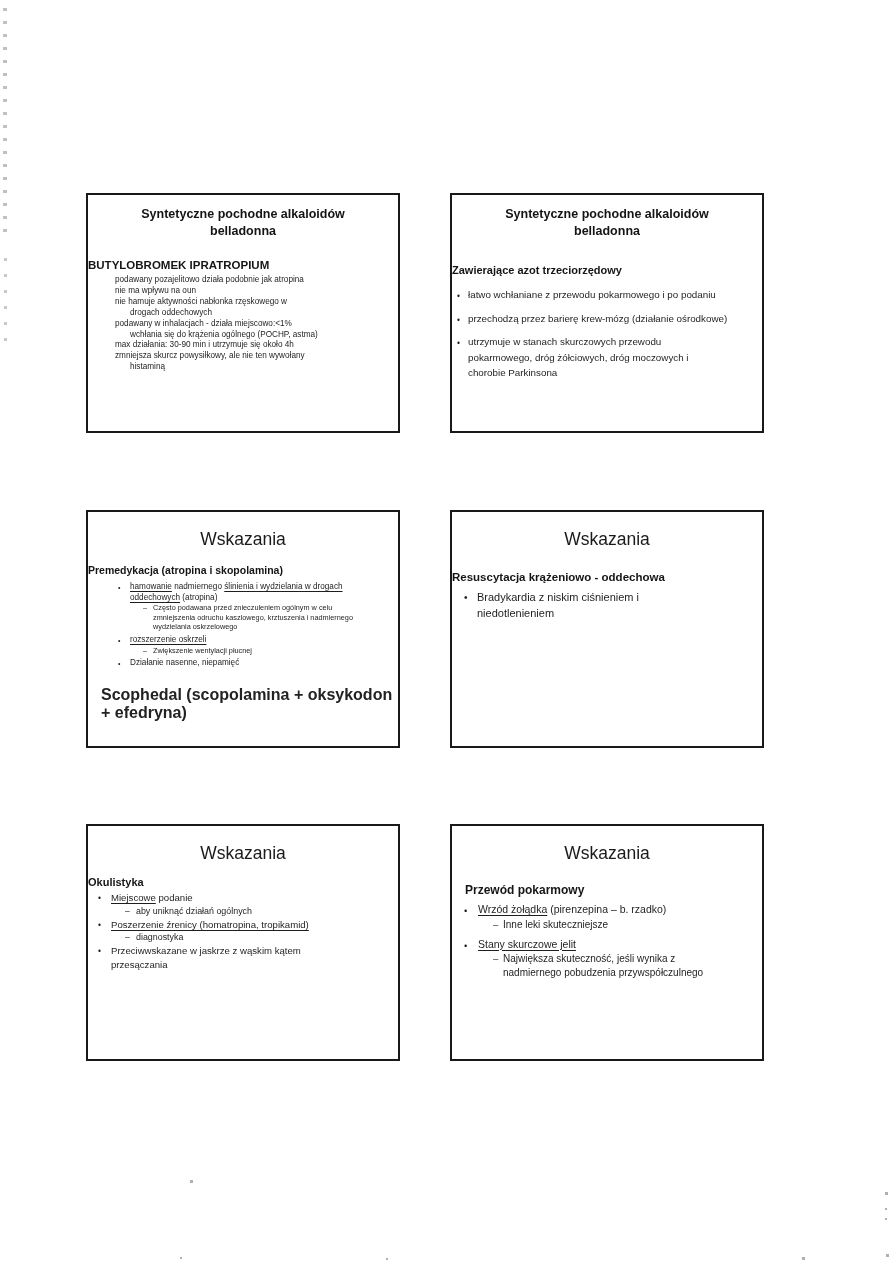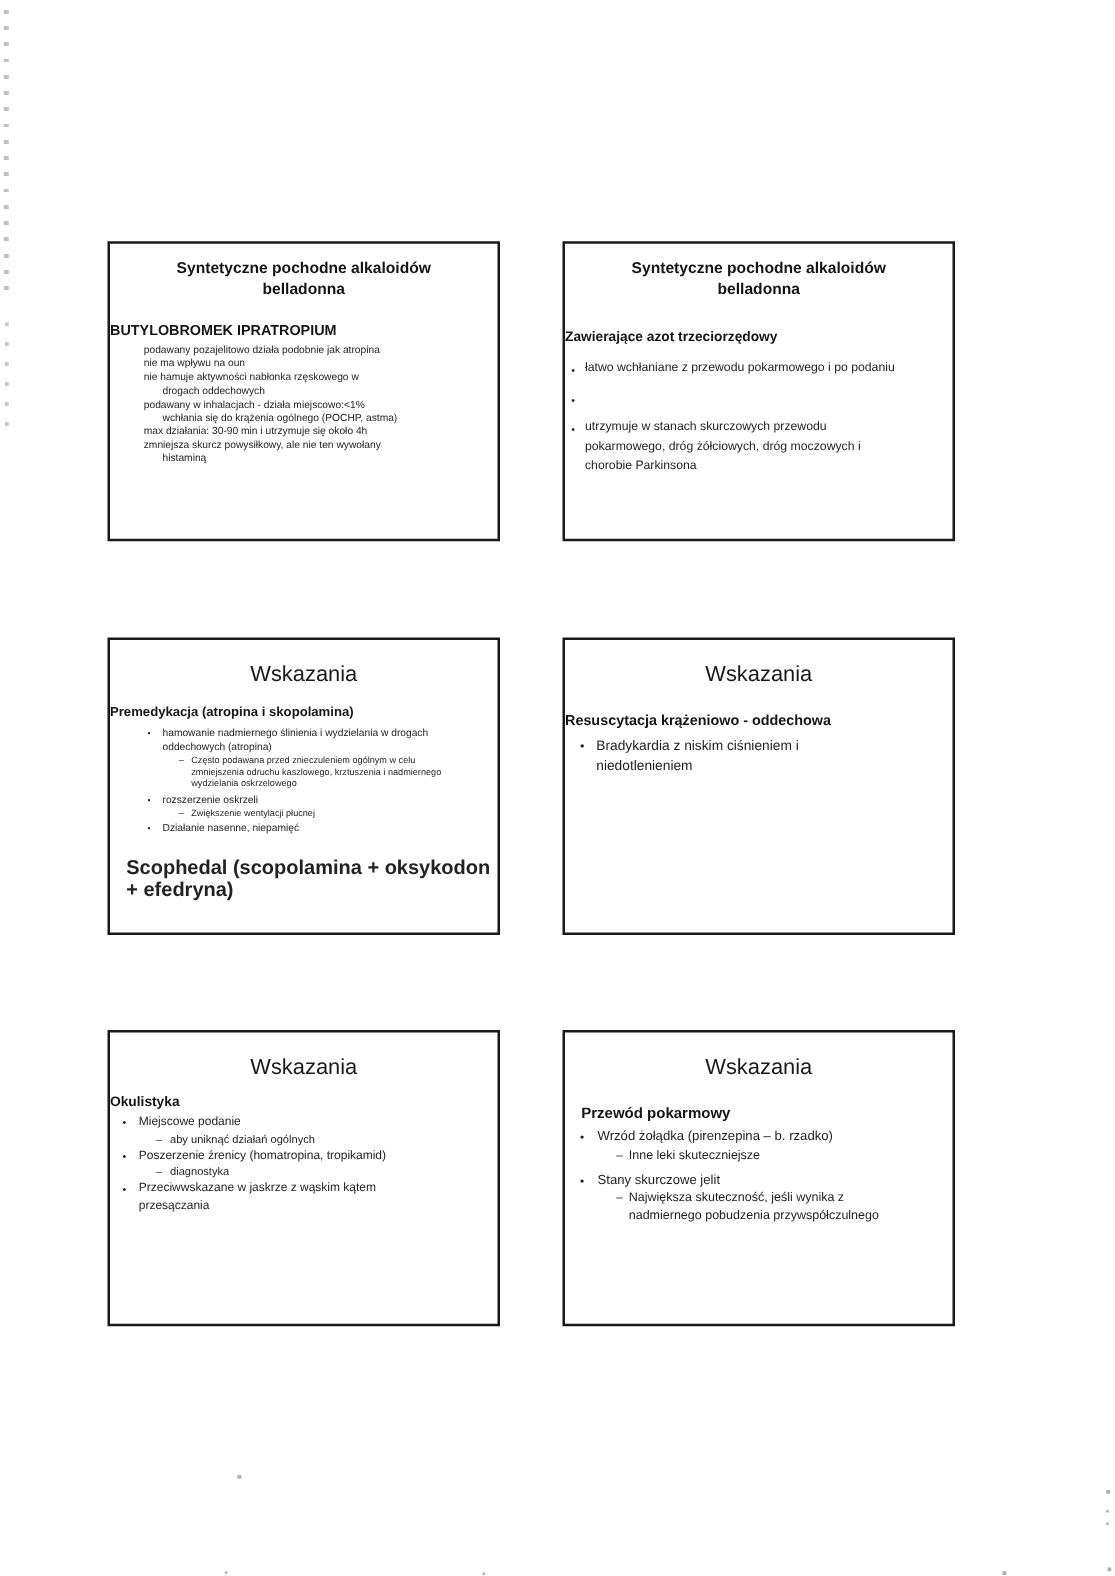--- a/index.html
+++ b/index.html
@@ -60,21 +60,21 @@
   .s5 .bi{font-size:9.6px;line-height:13.5px;}
   .s5 .mk{width:13px;font-size:8.5px;padding-top:1px;}
   .s5 .sub{margin-left:14px;font-size:8.9px;line-height:13px;}
   .s5 .sub .mk{width:11px;padding-top:0;}
 
   .s6 .bi{font-size:10.5px;line-height:15.5px;margin-bottom:1px;}
   .s6 .mk{width:14px;font-size:9.5px;padding-top:1px;}
   .s6 .sub{margin-left:15px;font-size:10px;line-height:14px;margin-bottom:4px;}
   .s6 .sub .mk{width:10px;padding-top:0;}
 
-  .u{text-underline-offset:1.5px;}
+  .u{text-decoration:underline;text-underline-offset:1.5px;}
 
   
   .artstrip{position:absolute;opacity:.55;}
   .as1{left:3px;top:8px;width:4px;height:224px;
     background:repeating-linear-gradient(to bottom,#8d8d8d 0 3px,transparent 3px 13px);}
   .as2{left:4px;top:258px;width:3px;height:90px;
     background:repeating-linear-gradient(to bottom,#9a9a9a 0 3px,transparent 3px 16px);}
   .speck{position:absolute;background:#8f8f8f;width:3px;height:3px;opacity:.7;}
 </style>
 </head>
@@ -120,20 +120,23 @@
     <div class="hc">Zawierające azot trzeciorzędowy</div>
     <div class="blist s2list">
       <div class="bi">
         <span class="mk">•</span>
         <div class="bt">
           <div>łatwo wchłaniane z przewodu pokarmowego i po podaniu</div>
         </div>
       </div>
       <div class="bi">
         <span class="mk">•</span>
+        <div class="bt">
+          <div>przechodzą przez barierę krew-mózg (działanie ośrodkowe)</div>
+        </div>
       </div>
       <div class="bi">
         <span class="mk">•</span>
         <div class="bt">
           <div>utrzymuje w stanach skurczowych przewodu</div>
           <div>pokarmowego, dróg żółciowych, dróg moczowych i</div>
           <div>chorobie Parkinsona</div>
         </div>
       </div>
     </div>

